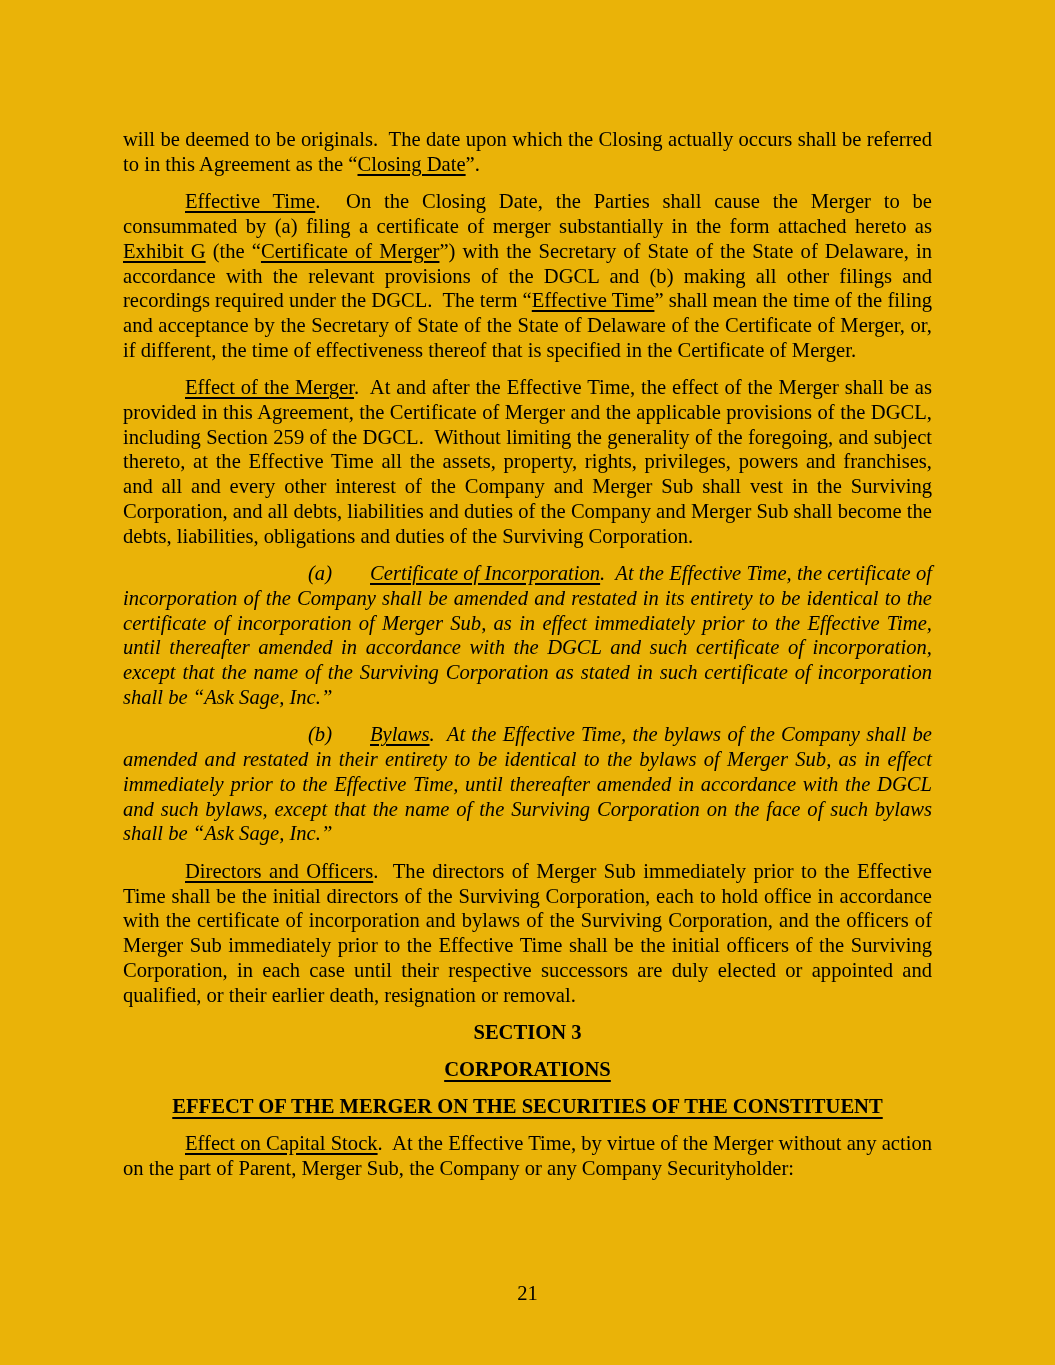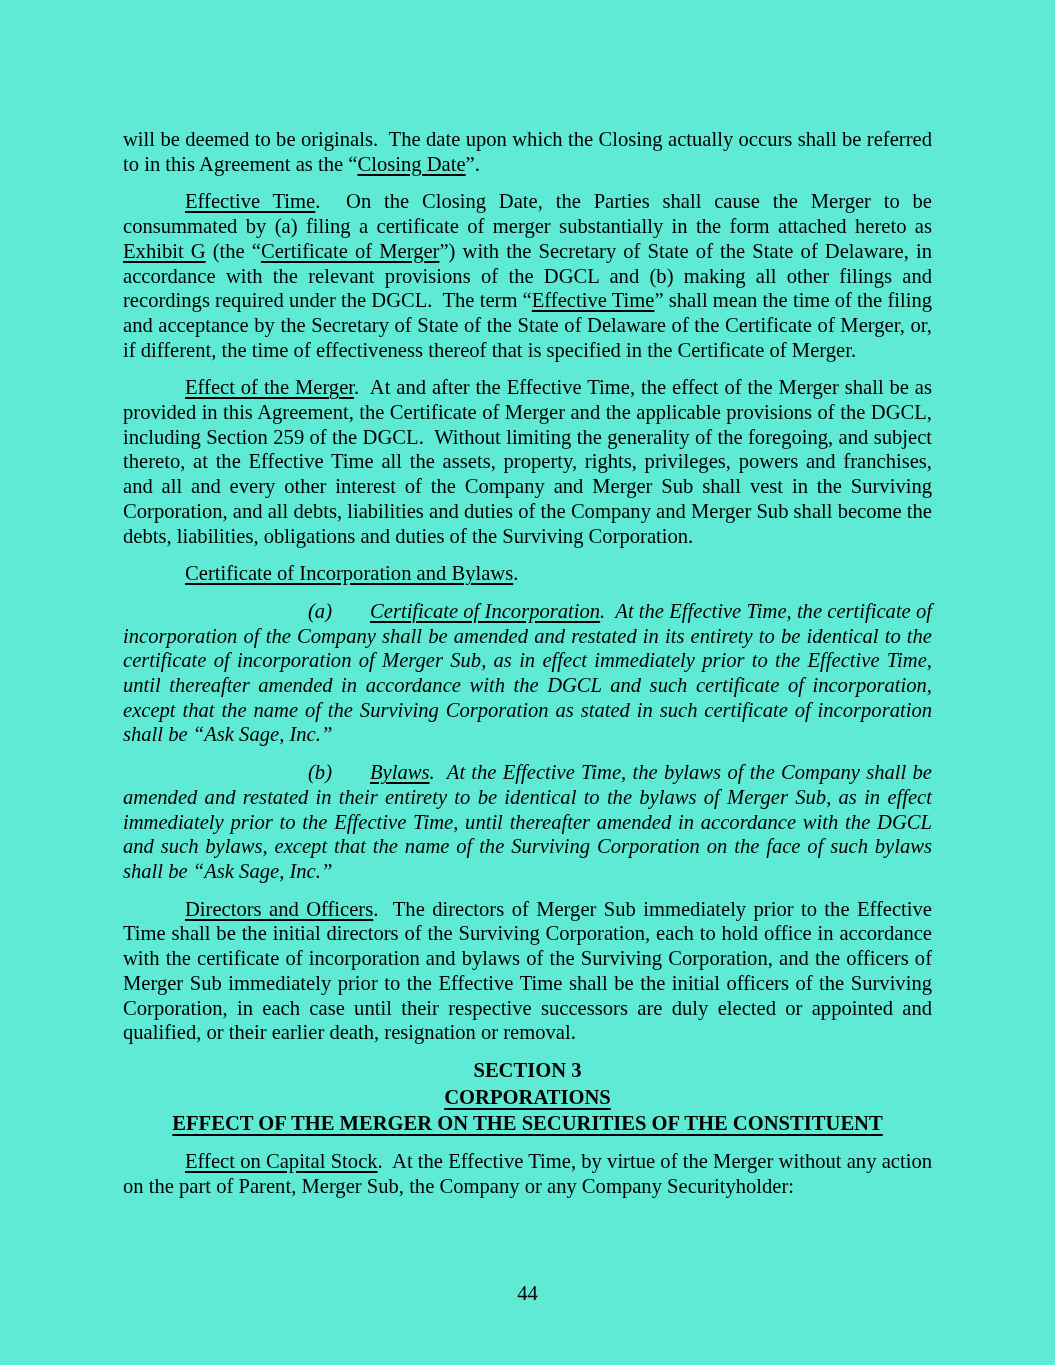--- a/index.html
+++ b/index.html
@@ -4,21 +4,21 @@
 <style>
   html, body {
     margin: 0;
     padding: 0;
     background: #ffffff;
   }
   .page {
     position: relative;
     width: 1055px;
     height: 1365px;
-    background: #5eead4;
+    background: #eab308;
     font-family: "Liberation Serif", serif;
     font-size: 20.6px;
     line-height: 24.7px;
     color: #000000;
     overflow: hidden;
   }
   .content {
     position: absolute;
     left: 123px;
     top: 127px;
@@ -39,21 +39,21 @@
     text-decoration-thickness: 1.5px;
   }
   span.tab {
     display: inline-block;
     width: 38px;
   }
   .section-heading {
     margin: 0 0 13px 0;
   }
   .section-heading p.heading-line {
-    margin: 2px;
+    margin: 12px;
     text-align: center;
     font-weight: bold;
     text-indent: 0;
     font-family: Liberation Serif, serif;
   }
   .section-heading p.heading-line.u-line {
     text-decoration: underline;
     text-underline-offset: 4px;
     text-decoration-thickness: 2px;
   }
@@ -66,25 +66,24 @@
   }
 </style>
 </head>
 <body>
 
 <div class="page">
   <div class="content">
       <p class="para"><span>will be deemed to be originals.&nbsp; The date upon which the Closing actually occurs shall be referred to in this Agreement as the “</span><span class="u">Closing Date</span><span>”.</span></p>
       <p class="para indent-first"><span class="u">Effective Time</span><span>.&nbsp; On the Closing Date, the Parties shall cause the Merger to be consummated by (a) filing a certificate of merger substantially in the form attached hereto as </span><span class="u">Exhibit G</span><span> (the “</span><span class="u">Certificate of Merger</span><span>”) with the Secretary of State of the State of Delaware, in accordance with the relevant provisions of the DGCL and (b) making all other filings and recordings required under the DGCL.&nbsp; The term “</span><span class="u">Effective Time</span><span>” shall mean the time of the filing and acceptance by the Secretary of State of the State of Delaware of the Certificate of Merger, or, if different, the time of effectiveness thereof that is specified in the Certificate of Merger.</span></p>
       <p class="para indent-first"><span class="u">Effect of the Merger</span><span>.&nbsp; At and after the Effective Time, the effect of the Merger shall be as provided in this Agreement, the Certificate of Merger and the applicable provisions of the DGCL, including Section 259 of the DGCL.&nbsp; Without limiting the generality of the foregoing, and subject thereto, at the Effective Time all the assets, property, rights, privileges, powers and franchises, and all and every other interest of the Company and Merger Sub shall vest in the Surviving Corporation, and all debts, liabilities and duties of the Company and Merger Sub shall become the debts, liabilities, obligations and duties of the Surviving Corporation.</span></p>
-      <p class="para indent-first"><span class="u">Certificate of Incorporation and Bylaws</span><span>.</span></p>
       <p class="para indent-sub"><span>(a)</span><span class="tab"></span><span class="u">Certificate of Incorporation</span><span>.&nbsp; At the Effective Time, the certificate of incorporation of the Company shall be amended and restated in its entirety to be identical to the certificate of incorporation of Merger Sub, as in effect immediately prior to the Effective Time, until thereafter amended in accordance with the DGCL and such certificate of incorporation, except that the name of the Surviving Corporation as stated in such certificate of incorporation shall be “Ask Sage, Inc.”</span></p>
       <p class="para indent-sub"><span>(b)</span><span class="tab"></span><span class="u">Bylaws</span><span>.&nbsp; At the Effective Time, the bylaws of the Company shall be amended and restated in their entirety to be identical to the bylaws of Merger Sub, as in effect immediately prior to the Effective Time, until thereafter amended in accordance with the DGCL and such bylaws, except that the name of the Surviving Corporation on the face of such bylaws shall be “Ask Sage, Inc.”</span></p>
       <p class="para indent-first"><span class="u">Directors and Officers</span><span>.&nbsp; The directors of Merger Sub immediately prior to the Effective Time shall be the initial directors of the Surviving Corporation, each to hold office in accordance with the certificate of incorporation and bylaws of the Surviving Corporation, and the officers of Merger Sub immediately prior to the Effective Time shall be the initial officers of the Surviving Corporation, in each case until their respective successors are duly elected or appointed and qualified, or their earlier death, resignation or removal.</span></p>
       <div class="section-heading">
         <p class="heading-line">SECTION 3</p>
         <p class="heading-line u-line">CORPORATIONS</p>
         <p class="heading-line u-line">EFFECT OF THE MERGER ON THE SECURITIES OF THE CONSTITUENT</p>
       </div>
       <p class="para indent-first"><span class="u">Effect on Capital Stock</span><span>.&nbsp; At the Effective Time, by virtue of the Merger without any action on the part of Parent, Merger Sub, the Company or any Company Securityholder:</span></p>
     </div>
-  <div class="page-number">44</div>
+  <div class="page-number">21</div>
 </div>
 
 </body></html>

